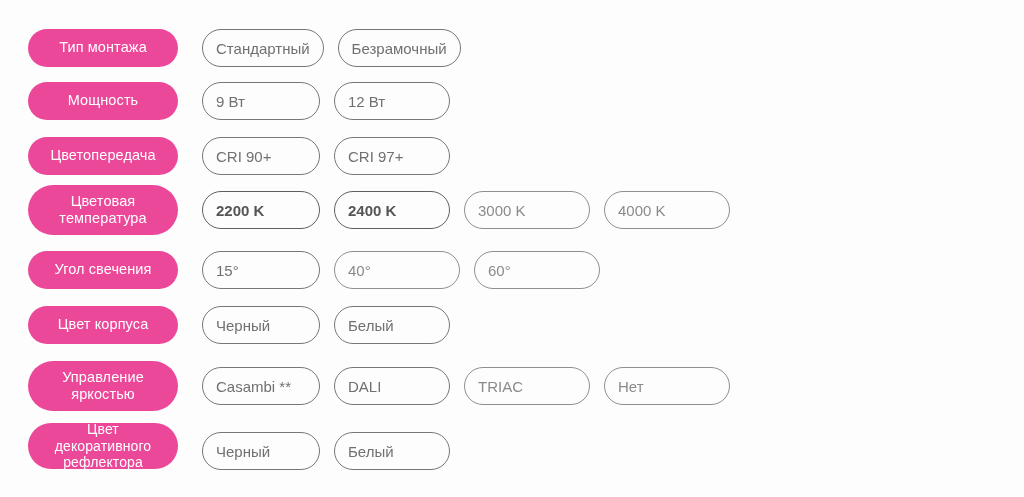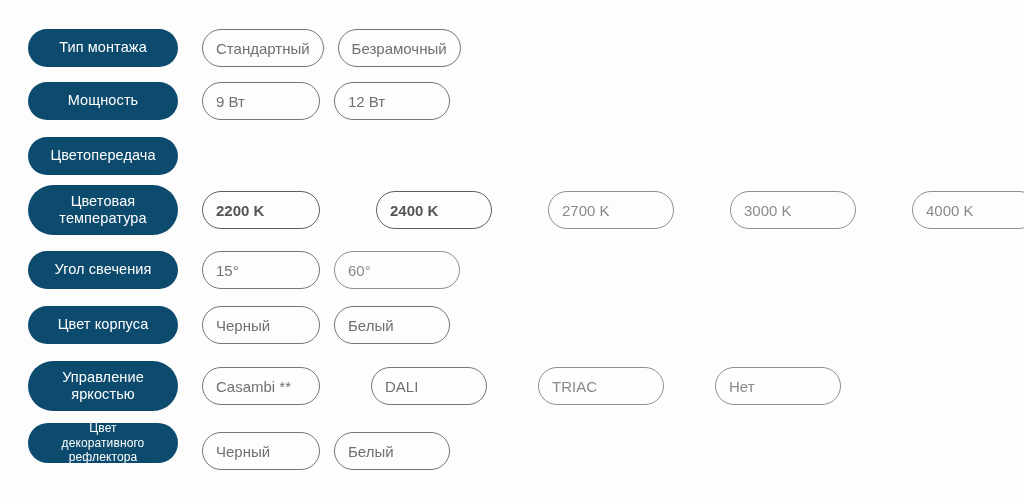--- a/index.html
+++ b/index.html
@@ -30,37 +30,37 @@
     align-items: center;
     height: 48px;
   }
 
   
   .row-label {
     position: absolute;
     left: 28px;
     width: 150px;
     box-sizing: border-box;
-    background: #0c4a6e;
+    background: #ec4899;
     color: #ffffff;
     border-radius: 999px;
     display: flex;
     align-items: center;
     justify-content: center;
     text-align: center;
     padding: 4px 8px;
     font-size: 14.5px;
     line-height: 1.18;
     font-weight: 400;
     letter-spacing: 0.1px;
     white-space: pre-line;
   }
   .row-label.lines-1 { height: 38px; }
   .row-label.lines-2 { height: 50px; }
-  .row-label.lines-3 { height: 40px; font-size: 12px; line-height: 1.2; }
+  .row-label.lines-3 { height: 46px; font-size: 14px; line-height: 1.2; }
 
   
   .options {
     position: absolute;
     left: 202px;
     right: 0;
     display: flex;
     align-items: center;
     text-align: center;
   }
@@ -113,50 +113,54 @@
     </div>
     <div class="spec-row" style="top: 77px; width: 1024px; padding-left: 11px;">
       <div class="row-label lines-1" style="top: 5px;">Мощность</div>
       <div class="options" style="top: 5px;">
         <div class="option-pill w-sm semi">9 Вт</div>
         <div class="option-pill w-md semi">12 Вт</div>
       </div>
     </div>
     <div class="spec-row" style="top: 132px; width: 904px;">
       <div class="row-label lines-1" style="top: 5px;">Цветопередача</div>
+      <div class="options" style="top: 5px;">
+        <div class="option-pill w-sm semi">CRI 90+</div>
+        <div class="option-pill w-md semi">CRI 97+</div>
+      </div>
     </div>
     <div class="spec-row" style="top: 186px; width: 1024px;">
       <div class="row-label lines-2" style="top: -1px;">Цветовая
 температура</div>
-      <div class="options" style="top: 5px; gap: 42px;">
+      <div class="options" style="top: 5px;">
         <div class="option-pill w-sm emphasis">2200 K</div>
         <div class="option-pill w-md emphasis">2400 K</div>
-        <div class="option-pill w-lg">2700 K</div>
         <div class="option-pill w-lg">3000 K</div>
         <div class="option-pill w-lg">4000 K</div>
       </div>
     </div>
     <div class="spec-row" style="top: 246px; width: 1024px;">
       <div class="row-label lines-1" style="top: 5px;">Угол свечения</div>
       <div class="options" style="top: 5px;">
         <div class="option-pill w-sm semi">15°</div>
+        <div class="option-pill w-lg">40°</div>
         <div class="option-pill w-lg">60°</div>
       </div>
     </div>
     <div class="spec-row" style="top: 301px; width: 1024px;">
       <div class="row-label lines-1" style="top: 5px;">Цвет корпуса</div>
       <div class="options" style="top: 5px;">
         <div class="option-pill w-sm semi">Черный</div>
         <div class="option-pill w-md semi">Белый</div>
       </div>
     </div>
     <div class="spec-row" style="top: 362px; width: 1024px;">
       <div class="row-label lines-2" style="top: -1px;">Управление
 яркостью</div>
-      <div class="options" style="top: 5px; gap: 37px;">
+      <div class="options" style="top: 5px;">
         <div class="option-pill w-sm semi">Casambi **</div>
         <div class="option-pill w-md semi">DALI</div>
         <div class="option-pill w-lg">TRIAC</div>
         <div class="option-pill w-lg">Нет</div>
       </div>
     </div>
     <div class="spec-row" style="top: 427px; width: 1024px;">
       <div class="row-label lines-3" style="top: -4px;">Цвет
 декоративного
 рефлектора</div>

